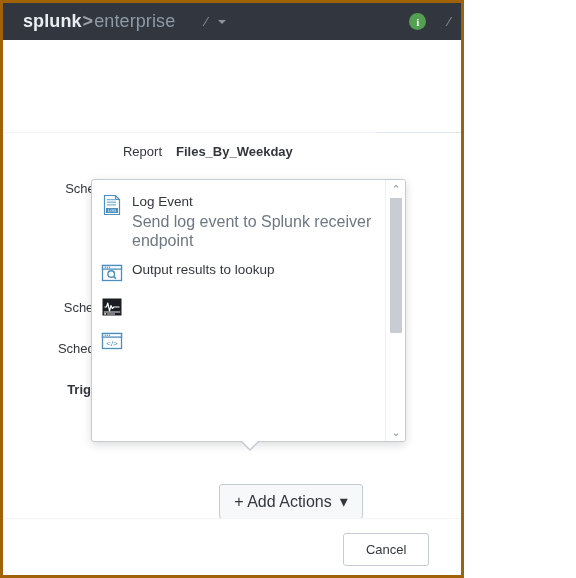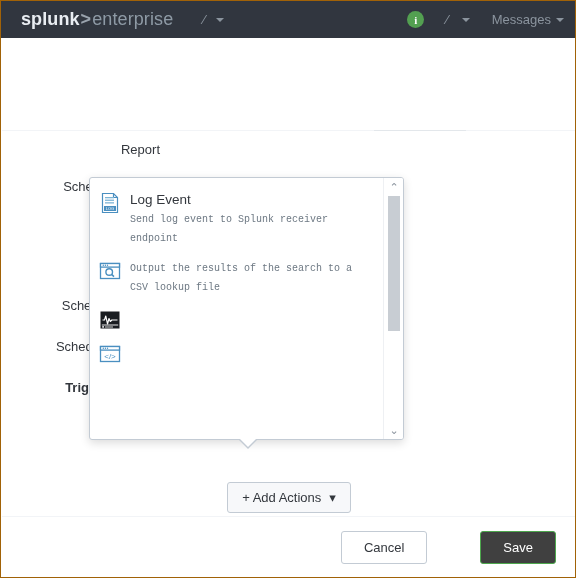--- a/index.html
+++ b/index.html
@@ -5,24 +5,24 @@
   * { box-sizing: border-box; }
   html, body {
     margin: 0; padding: 0;
     width: 576px; height: 578px;
     overflow: hidden;
     font-family: "Liberation Sans", sans-serif;
     background: #ffffff;
   }
   #app {
     position: relative;
-    width: 576px; height: 578px;
+    width: 464px; height: 578px;
     background: #ffffff;
     overflow: hidden;
-    border: 1px solid #a16207;
+    border: 3px solid #a16207;
   }
 
   
   .topbar {
     position: absolute; top: 0; left: 0;
     width: 574px; height: 37px;
     background: #31363f;
     display: flex; align-items: center;
   }
   .logo {
@@ -162,21 +162,21 @@
     position: absolute;
     top: 444px; left: 0;
     width: 574px;
     display: flex; justify-content: center;
   }
   .btn-addactions {
     border: 1px solid #c3cbd4;
     border-radius: 3px;
     background: #f7f8fa;
     color: #33373d;
-    font-size: 13px;
+    font-size: 16px;
     padding: 7px 14px;
     display: flex; align-items: center; gap: 8px;
     cursor: pointer;
     white-space: nowrap;
   }
 
   
   .dropdown {
     position: absolute;
     top: 176px; left: 88px;
@@ -224,25 +224,24 @@
     flex: 0 0 22px;
     margin-top: 2px;
   }
   .dd-text { flex: 1; min-width: 0; }
   .dd-title {
     font-size: 13.5px;
     color: #33373d;
     line-height: 18px;
   }
   .dd-desc {
-    font-size: 10px;
+    font-size: 16px;
     color: #6d7883;
     line-height: 19px;
     margin-top: 1px;
-    font-family: Liberation Mono, monospace;
   }
 
   
   .dd-scroll {
     position: absolute;
     top: 0; right: 0;
     width: 20px; height: 100%;
     background: #ffffff;
     border-left: 1px solid #eef0f3;
   }
@@ -332,20 +331,21 @@
 
   <div class="modal">
 
     <div class="header-rule"></div>
     <div class="tab-notch"></div>
 
     <div class="form">
 
       <div class="frow">
         <div class="flabel">Report</div>
+        <div class="fvalue">Files_By_Weekday</div>
       </div>
 
       <div class="frow">
         <div class="flabel">Schedule Report</div>
         <div class="checkbox">✓</div>
       </div>
 
       <div class="frow">
         <div class="flabel">Schedule</div>
         <div class="finput"></div>
@@ -415,21 +415,21 @@
             <rect x="1.5" y="3.5" width="19" height="15" fill="#ffffff" stroke="#4a8fc0" stroke-width="1.3"></rect>
             <rect x="1.5" y="3.5" width="19" height="3.6" fill="#ffffff" stroke="#4a8fc0" stroke-width="1.3"></rect>
             <circle cx="4.3" cy="5.3" r=".7" fill="#4a8fc0"></circle>
             <circle cx="6.4" cy="5.3" r=".7" fill="#4a8fc0"></circle>
             <circle cx="8.5" cy="5.3" r=".7" fill="#4a8fc0"></circle>
             <circle cx="10.2" cy="12" r="3.3" fill="none" stroke="#4a8fc0" stroke-width="1.4"></circle>
             <line x1="12.6" y1="14.4" x2="15" y2="16.6" stroke="#4a8fc0" stroke-width="1.5"></line>
           </svg>
         </span>
         <span class="dd-text">
-          <div class="dd-desc">Output the results of the search to a CSV lookup file</div>
+          <span class="dd-title">Output results to lookup</span>
         </span>
       </div>
 
       <div class="dd-item">
         <span class="dd-icon">
           <svg viewBox="0 0 22 22" width="22" height="22">
             <rect x="1.5" y="2.5" width="19" height="17" fill="#1a1d21"></rect>
             <polyline points="3.5,11 5.5,11 6.8,7 8.5,15 10,9.5 11.3,12.5 12.8,11 18.5,11" fill="none" stroke="#ffffff" stroke-width="1.2" stroke-linejoin="round"></polyline>
             <line x1="2.8" y1="16" x2="19.2" y2="16" stroke="#ffffff" stroke-width=".9"></line>
             <rect x="3.3" y="17.1" width="1.6" height="1.6" fill="#ffffff"></rect>

